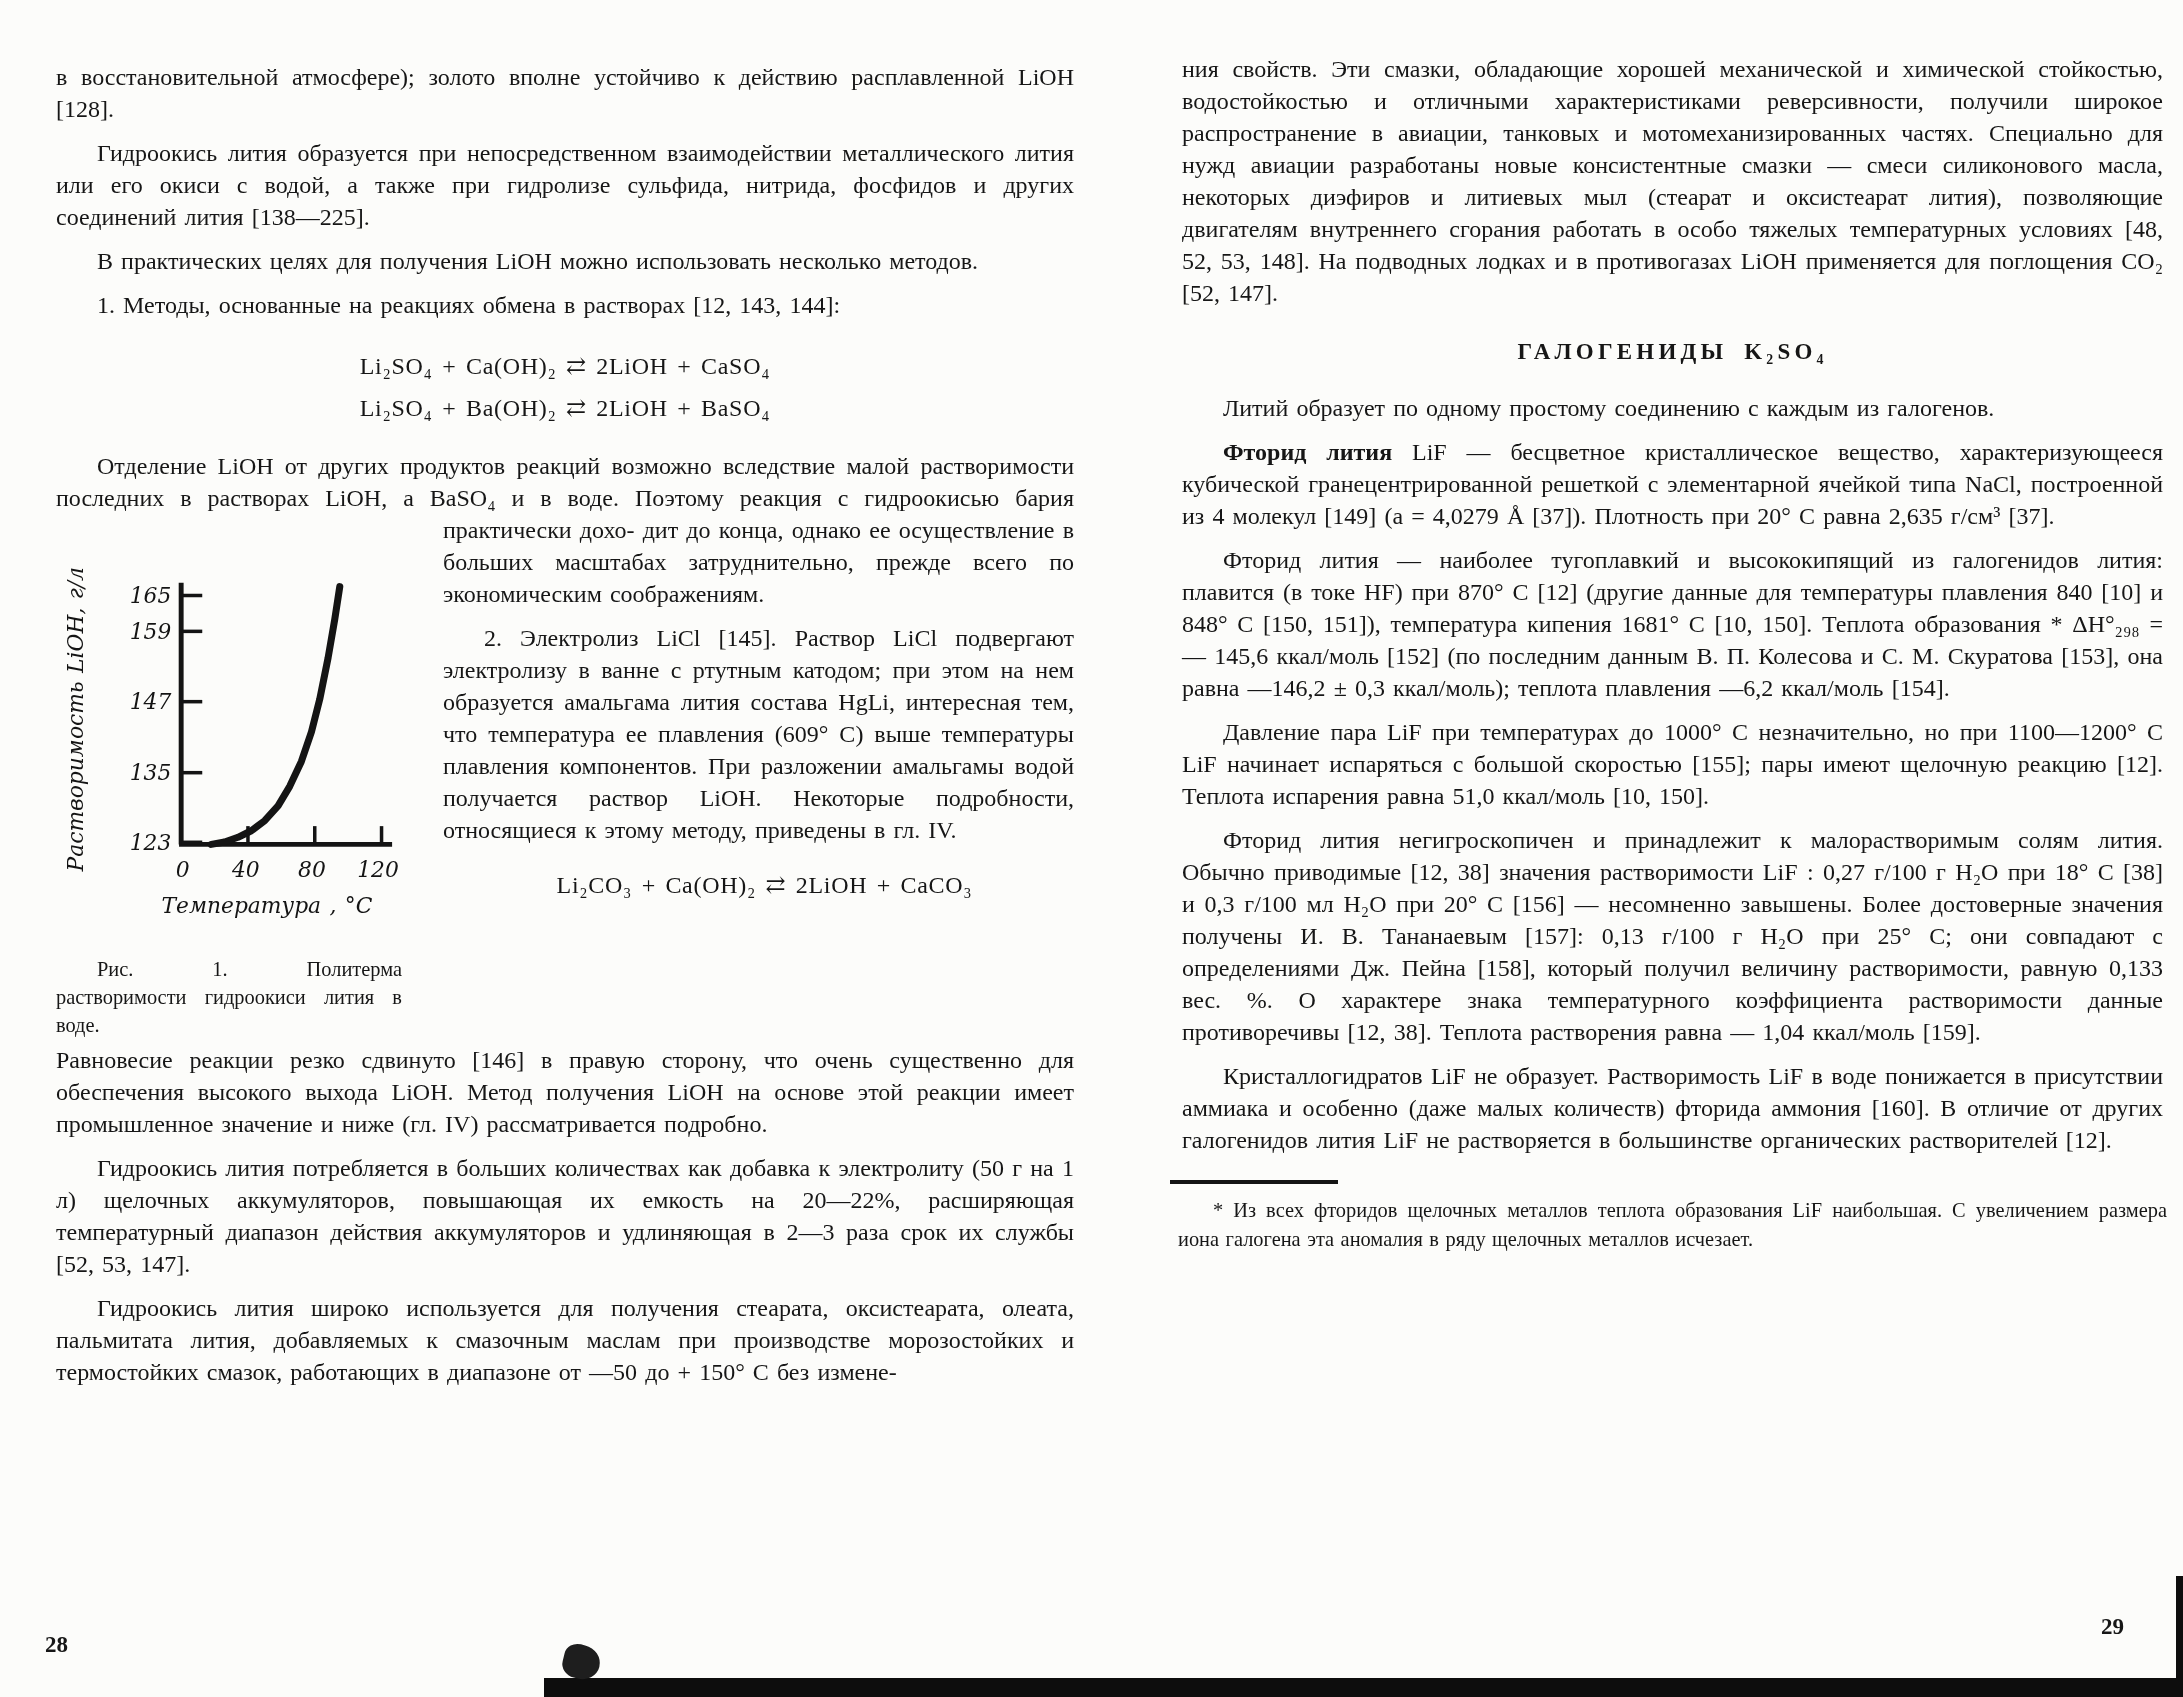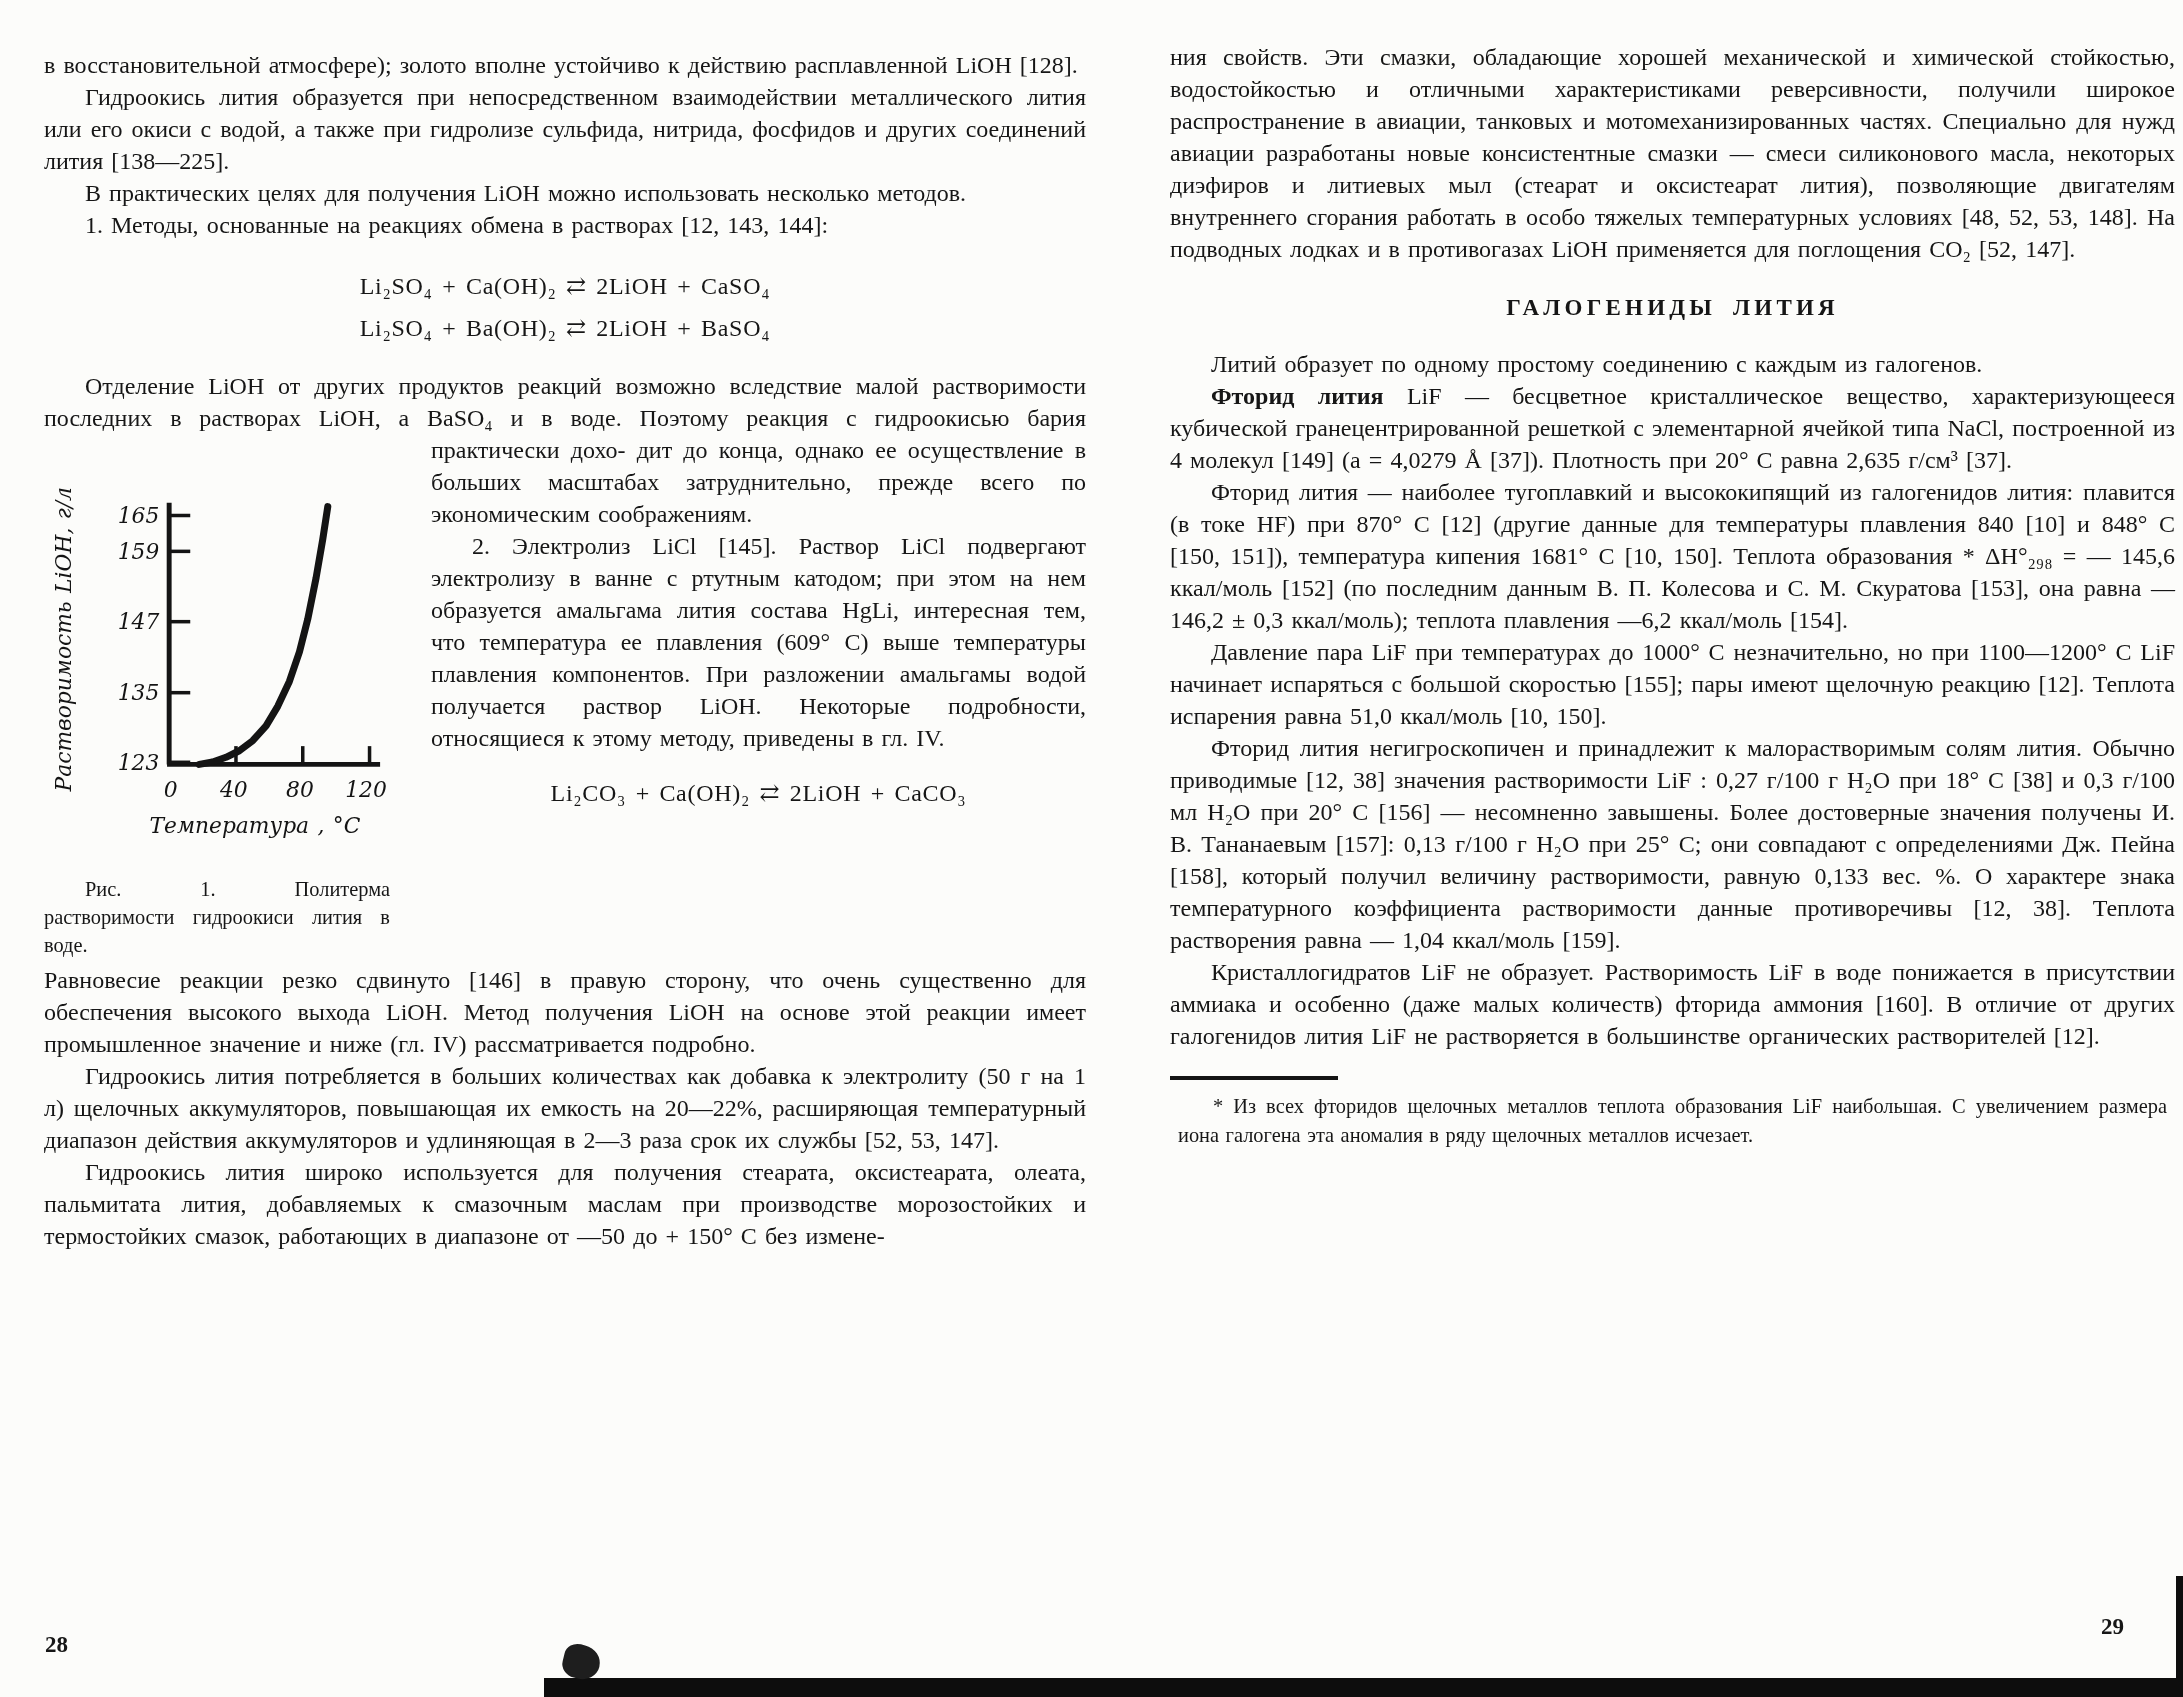--- a/index.html
+++ b/index.html
@@ -8,21 +8,21 @@
     background:#f6f6f3;
     font-family:"Liberation Serif","DejaVu Serif",serif;
     color:#161616;
     overflow:hidden;
   }
   .sheet{position:relative;width:2183px;height:1697px;background:#fcfcfa;overflow:hidden;}
   .page{position:absolute;top:0;}
   .page.left{left:44px;width:1042px;top:49px;}
   .page.right{left:1170px;width:1005px;top:41px;}
   .para{
-    margin:0;
+    margin:12px;
     font-size:24px;
     line-height:32px;
     text-align:justify;
     text-indent:41px;
     word-spacing:2.1px;
   }
   .para.noindent{text-indent:0;}
   .para.clear{clear:both;}
   .eqblock{margin:24px 0 21px 0;text-align:center;}
   .eqblock .eq{
@@ -147,21 +147,21 @@
 
     <p class="para noindent clear">Равновесие реакции резко сдвинуто [146] в правую сторону, что очень существенно для обеспечения высокого выхода LiOH. Метод получения LiOH на основе этой реакции имеет промышленное значение и ниже (гл. IV) рассматривается подробно.</p>
     <p class="para">Гидроокись лития потребляется в больших количествах как добавка к электролиту (50 г на 1 л) щелочных аккумуляторов, повышающая их емкость на 20—22%, расширяющая температурный диапазон действия аккумуляторов и удлиняющая в 2—3 раза срок их службы [52, 53, 147].</p>
     <p class="para">Гидроокись лития широко используется для получения стеарата, оксистеарата, олеата, пальмитата лития, добавляемых к смазочным маслам при производстве морозостойких и термостойких смазок, работающих в диапазоне от —50 до + 150° С без измене-</p>
   </div>
 
   <div class="page right">
 
     <p class="para noindent">ния свойств. Эти смазки, обладающие хорошей механической и химической стойкостью, водостойкостью и отличными характеристиками реверсивности, получили широкое распространение в авиации, танковых и мотомеханизированных частях. Специально для нужд авиации разработаны новые консистентные смазки — смеси силиконового масла, некоторых диэфиров и литиевых мыл (стеарат и оксистеарат лития), позволяющие двигателям внутреннего сгорания работать в особо тяжелых температурных условиях [48, 52, 53, 148]. На подводных лодках и в противогазах LiOH применяется для поглощения CO₂ [52, 147].</p>
 
-    <h2 class="section-heading">ГАЛОГЕНИДЫ ЛИТИЯ</h2>
+    <h2 class="section-heading">ГАЛОГЕНИДЫ K₂SO₄</h2>
 
     <p class="para">Литий образует по одному простому соединению с каждым из галогенов.</p>
 
     <p class="para">
       <span class="lead">Фторид лития</span><span> LiF — бесцветное кристаллическое вещество, характеризующееся кубической гранецентрированной решеткой с элементарной ячейкой типа NaCl, построенной из 4 молекул [149] (a = 4,0279 Å [37]). Плотность при 20° С равна 2,635 г/см³ [37].</span>
     </p>
 
     <p class="para">Фторид лития — наиболее тугоплавкий и высококипящий из галогенидов лития: плавится (в токе HF) при 870° С [12] (другие данные для температуры плавления 840 [10] и 848° С [150, 151]), температура кипения 1681° С [10, 150]. Теплота образования * ΔH°₂₉₈ = — 145,6 ккал/моль [152] (по последним данным В. П. Колесова и С. М. Скуратова [153], она равна —146,2 ± 0,3 ккал/моль); теплота плавления —6,2 ккал/моль [154].</p>
     <p class="para">Давление пара LiF при температурах до 1000° С незначительно, но при 1100—1200° С LiF начинает испаряться с большой скоростью [155]; пары имеют щелочную реакцию [12]. Теплота испарения равна 51,0 ккал/моль [10, 150].</p>
     <p class="para">Фторид лития негигроскопичен и принадлежит к малорастворимым солям лития. Обычно приводимые [12, 38] значения растворимости LiF : 0,27 г/100 г H₂O при 18° С [38] и 0,3 г/100 мл H₂O при 20° С [156] — несомненно завышены. Более достоверные значения получены И. В. Тананаевым [157]: 0,13 г/100 г H₂O при 25° С; они совпадают с определениями Дж. Пейна [158], который получил величину растворимости, равную 0,133 вес. %. О характере знака температурного коэффициента растворимости данные противоречивы [12, 38]. Теплота растворения равна — 1,04 ккал/моль [159].</p>

